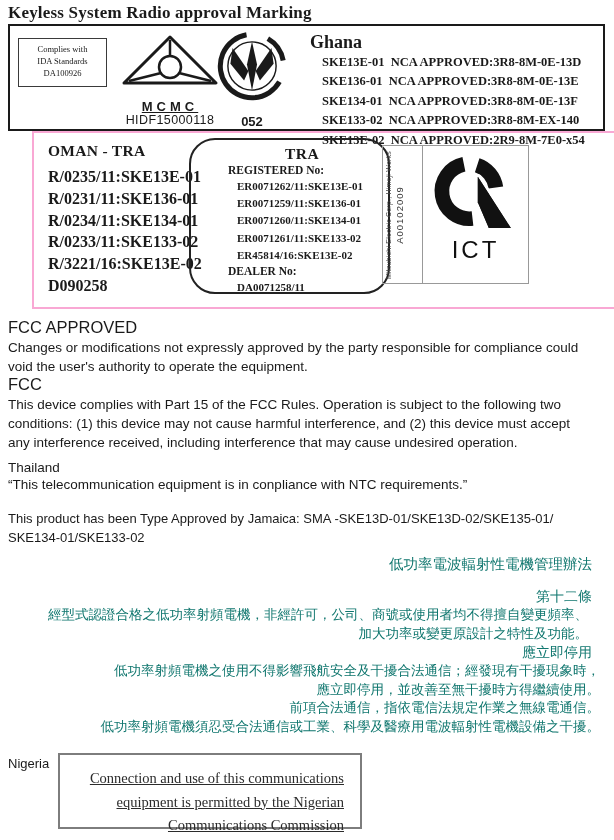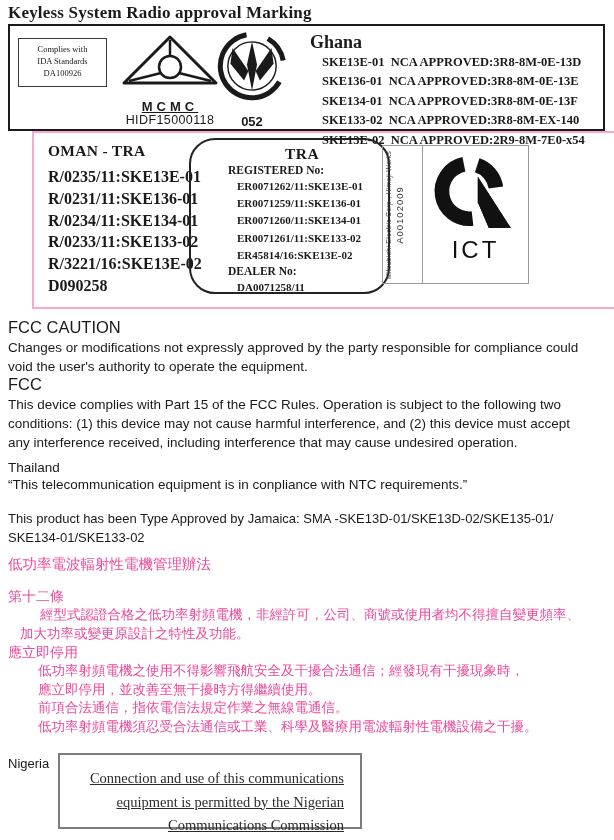--- a/index.html
+++ b/index.html
@@ -51,21 +51,21 @@
   .sec{left:8px;width:584px;}
   .h-lg{font-size:16.5px;}
   .body-sm{font-size:13.5px;line-height:19px;}
   .fcc-caution-h{top:318px;}
   .fcc-caution-b{top:338px;}
   .fcc-h{top:375px;}
   .fcc-b{top:395px;}
   .th-h{top:460px;font-size:13.5px;}
   .th-b{top:477px;font-size:13.5px;}
   .jam{top:510px;font-size:13px;line-height:18.5px;}
-  .tw{font-family:"Liberation Serif","DejaVu Serif",serif;color:#ec4899;}
+  .tw{font-family:"Liberation Serif","DejaVu Serif",serif;color:#0f766e;text-align:right;}
   .tw-head{top:555px;font-size:14.5px;}
   .tw-a12h{top:588px;font-size:14px;}
   .tw-a12b{top:606px;font-size:13.5px;line-height:18.5px;padding-left:12px;text-indent:20px;width:568px;}
   .tw-a14h{top:644px;font-size:14px;}
   .tw-a14b{top:662px;font-size:13.5px;line-height:18.5px;padding-left:30px;width:562px;}
   .ng-label{left:8px;top:756px;font-size:13px;}
   .ng-box{left:58px;top:753px;width:304px;height:76px;border:2px solid #7d7d7d;
           font-family:"Liberation Serif","DejaVu Serif",serif;font-size:14.5px;line-height:23.5px;
           text-align:right;text-decoration:underline;color:#2b2b2b;
           padding:12px 16px 0 16px;box-sizing:border-box;}
@@ -157,21 +157,21 @@
           <path d="M 36.8 14.5 A 30 30 0 0 0 46.2 73.7" fill="none" stroke="#111" stroke-width="16"></path>
           <path d="M 51.3 15.5 A 30 30 0 0 1 71.7 39.8" fill="none" stroke="#111" stroke-width="16"></path>
           <polygon points="52,28 88,84 64,84 52,56" fill="#111" stroke="#fff" stroke-width="6" paint-order="stroke" stroke-linejoin="round"></polygon>
           <polygon points="52,28 88,84 64,84 52,56" fill="#111"></polygon>
         </svg>
         <div class="ict-text">ICT</div>
       </div>
     </div>
   </div>
 
-  <div class="abs sec h-lg fcc-caution-h">FCC CAUTION</div>
+  <div class="abs sec h-lg fcc-caution-h">FCC APPROVED</div>
   <div class="abs sec body-sm fcc-caution-b">Changes or modifications not expressly approved by the party responsible for compliance could void the user's authority to operate the equipment.</div>
   <div class="abs sec h-lg fcc-h">FCC</div>
   <div class="abs sec body-sm fcc-b">This device complies with Part 15 of the FCC Rules. Operation is subject to the following two conditions: (1) this device may not cause harmful interference, and (2) this device must accept any interference received, including interference that may cause undesired operation.</div>
 
   <div class="abs sec th-h">Thailand</div>
   <div class="abs sec th-b">“This telecommunication equipment is in conpliance with NTC requirements.”</div>
 
   <div class="abs sec jam">
     <div>This product has been Type Approved by Jamaica: SMA -SKE13D-01/SKE13D-02/SKE135-01/</div>
     <div>SKE134-01/SKE133-02</div>

